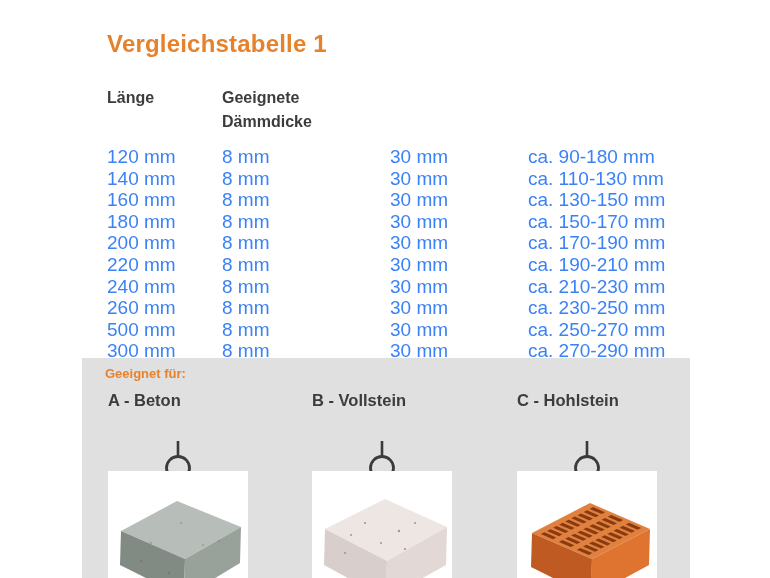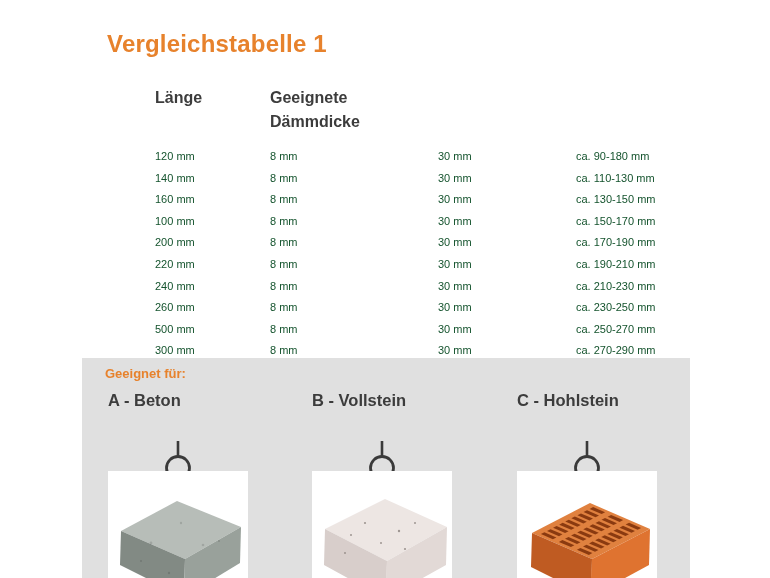--- a/index.html
+++ b/index.html
@@ -13,29 +13,29 @@
   }
   .page { position: absolute; inset: 0; }
 
   .title {
     position: absolute; left: 107px; top: 30px;
     font-size: 24px; font-weight: bold;
     color: #E7822C; letter-spacing: 0.2px;
   }
 
   .table-wrap { position: absolute; left: 107px; top: 86px; width: 578px; }
-  .grid { display: grid; grid-template-columns: 115px 168px 138px auto; margin-left: 48px; }
+  .grid { display: grid; grid-template-columns: 115px 168px 138px auto; }
   .th {
     font-weight: bold; color: #3C3C3C;
     font-size: 16px; line-height: 24px;
     white-space: pre-line;
   }
   .tbody { margin-top: 12px; }
   .trow { display: contents; }
-  .td { color: #14532d; font-size: 11px; line-height: 21.6px; }
+  .td { color: #3b82f6; font-size: 19px; line-height: 21.6px; }
 
   .panel {
     position: absolute; left: 82px; top: 358px;
     width: 608px; height: 220px;
     background: #E0E0E0;
   }
   .panel-heading {
     position: absolute; left: 23px; top: 8px;
     font-size: 13px; font-weight: bold; color: #E7822C;
   }
@@ -83,21 +83,21 @@
         <div class="td">30 mm</div>
         <div class="td">ca. 110-130 mm</div>
       </div>
       <div class="trow">
         <div class="td">160 mm</div>
         <div class="td">8 mm</div>
         <div class="td">30 mm</div>
         <div class="td">ca. 130-150 mm</div>
       </div>
       <div class="trow">
-        <div class="td">100 mm</div>
+        <div class="td">180 mm</div>
         <div class="td">8 mm</div>
         <div class="td">30 mm</div>
         <div class="td">ca. 150-170 mm</div>
       </div>
       <div class="trow">
         <div class="td">200 mm</div>
         <div class="td">8 mm</div>
         <div class="td">30 mm</div>
         <div class="td">ca. 170-190 mm</div>
       </div>

